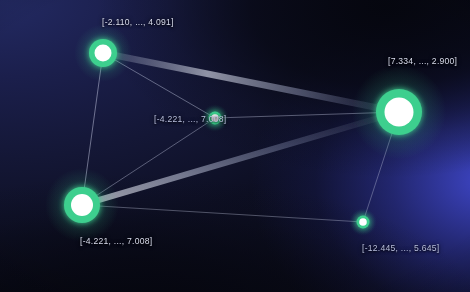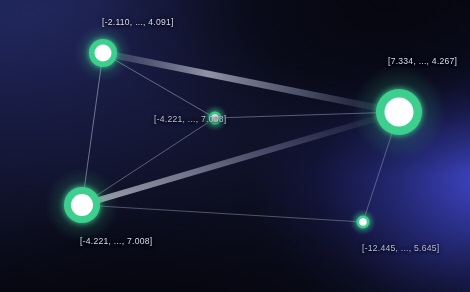--- a/index.html
+++ b/index.html
@@ -125,19 +125,19 @@
           <circle cx="363" cy="222" r="6.5" fill="#3ecf8e" filter="url(#softGlow)"></circle>
           <circle cx="363" cy="222" r="3.8" fill="#ffffff"></circle>
         </g>
       </g>
   </svg>
 
   <div class="bg-layer bg-vignette"></div>
 
   <div id="label-layer">
       <div class="label" style="left: 70px; top: 17px;">[-2.110, ..., 4.091]</div>
-      <div class="label" style="left: 356px; top: 56px;">[7.334, ..., 4.267]</div>
+      <div class="label" style="left: 356px; top: 56px;">[7.334, ..., 2.900]</div>
       <div class="label dim" style="left: 122px; top: 114px;">[-4.221, ..., 7.008]</div>
       <div class="label" style="left: 48px; top: 236px;">[-4.221, ..., 7.008]</div>
       <div class="label dim" style="left: 330px; top: 243px;">[-12.445, ..., 5.645]</div>
     </div>
 
 </div>
 
 </body></html>

